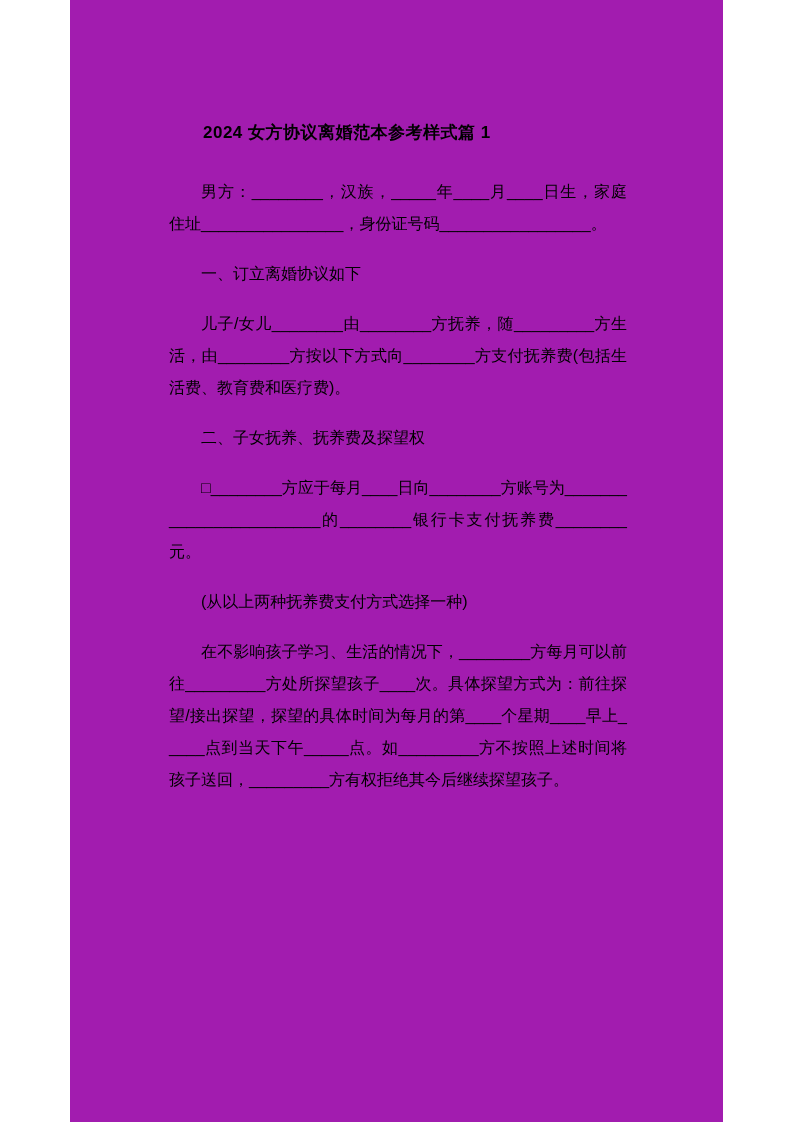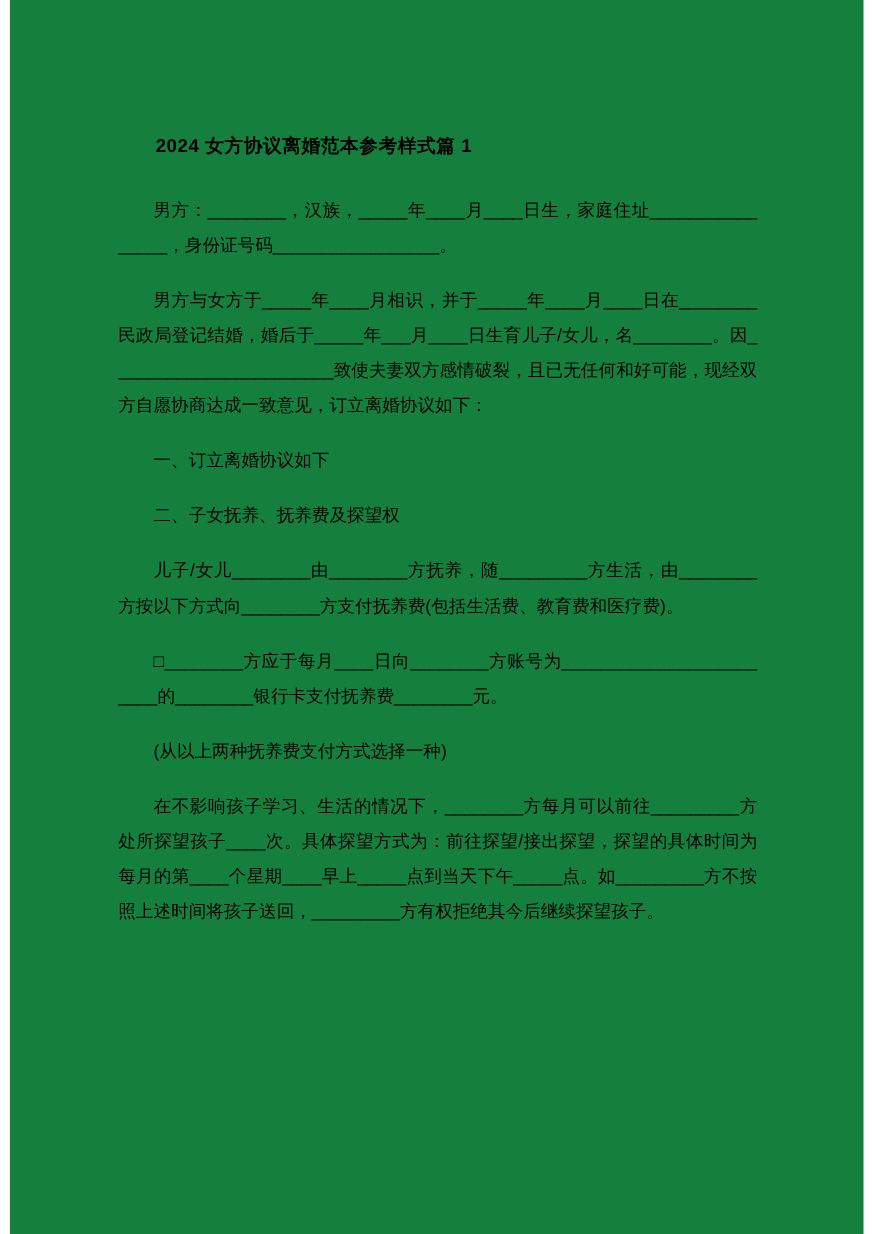--- a/index.html
+++ b/index.html
@@ -3,24 +3,24 @@
 <meta charset="utf-8">
 <style>
   html, body {
     margin: 0;
     padding: 0;
     background: #ffffff;
   }
   .page {
     position: relative;
     box-sizing: border-box;
-    width: 776px;
+    width: 653px;
     height: 1122px;
     margin: 0 auto;
-    background: #15803d;
+    background: #a21caf;
     color: #000000;
     font-family: "Liberation Sans", sans-serif;
     font-size: 16px;
     padding: 122px 96px 40px 99px;
     overflow: hidden;
   }
   .doc-title {
     font-size: 17px;
     font-weight: bold;
     line-height: 22px;
@@ -43,27 +43,26 @@
 </style>
 </head>
 <body>
 
 <div class="page">
   <h1 class="doc-title">2024 女方协议离婚范本参考样式篇 1</h1>
 
   <p class="para">男方：________，汉族，_____年____月____日生，家庭住址________________，身份证号码_________________。</p>
 
 
-  <p class="para">男方与女方于_____年____月相识，并于_____年____月____日在________民政局登记结婚，婚后于_____年___月____日生育儿子/女儿，名________。因_______________________致使夫妻双方感情破裂，且已无任何和好可能，现经双方自愿协商达成一致意见，订立离婚协议如下：</p>
 
   <p class="para">一、订立离婚协议如下</p>
 
+  <p class="para">儿子/女儿________由________方抚养，随_________方生活，由________方按以下方式向________方支付抚养费(包括生活费、教育费和医疗费)。</p>
+
   <p class="para">二、子女抚养、抚养费及探望权</p>
-
-  <p class="para">儿子/女儿________由________方抚养，随_________方生活，由________方按以下方式向________方支付抚养费(包括生活费、教育费和医疗费)。</p>
 
 
   <p class="para">□________方应于每月____日向________方账号为________________________的________银行卡支付抚养费________元。</p>
 
   <p class="para">(从以上两种抚养费支付方式选择一种)</p>
 
   <p class="para">在不影响孩子学习、生活的情况下，________方每月可以前往_________方处所探望孩子____次。具体探望方式为：前往探望/接出探望，探望的具体时间为每月的第____个星期____早上_____点到当天下午_____点。如_________方不按照上述时间将孩子送回，_________方有权拒绝其今后继续探望孩子。</p>
 </div>
 
 </body></html>

